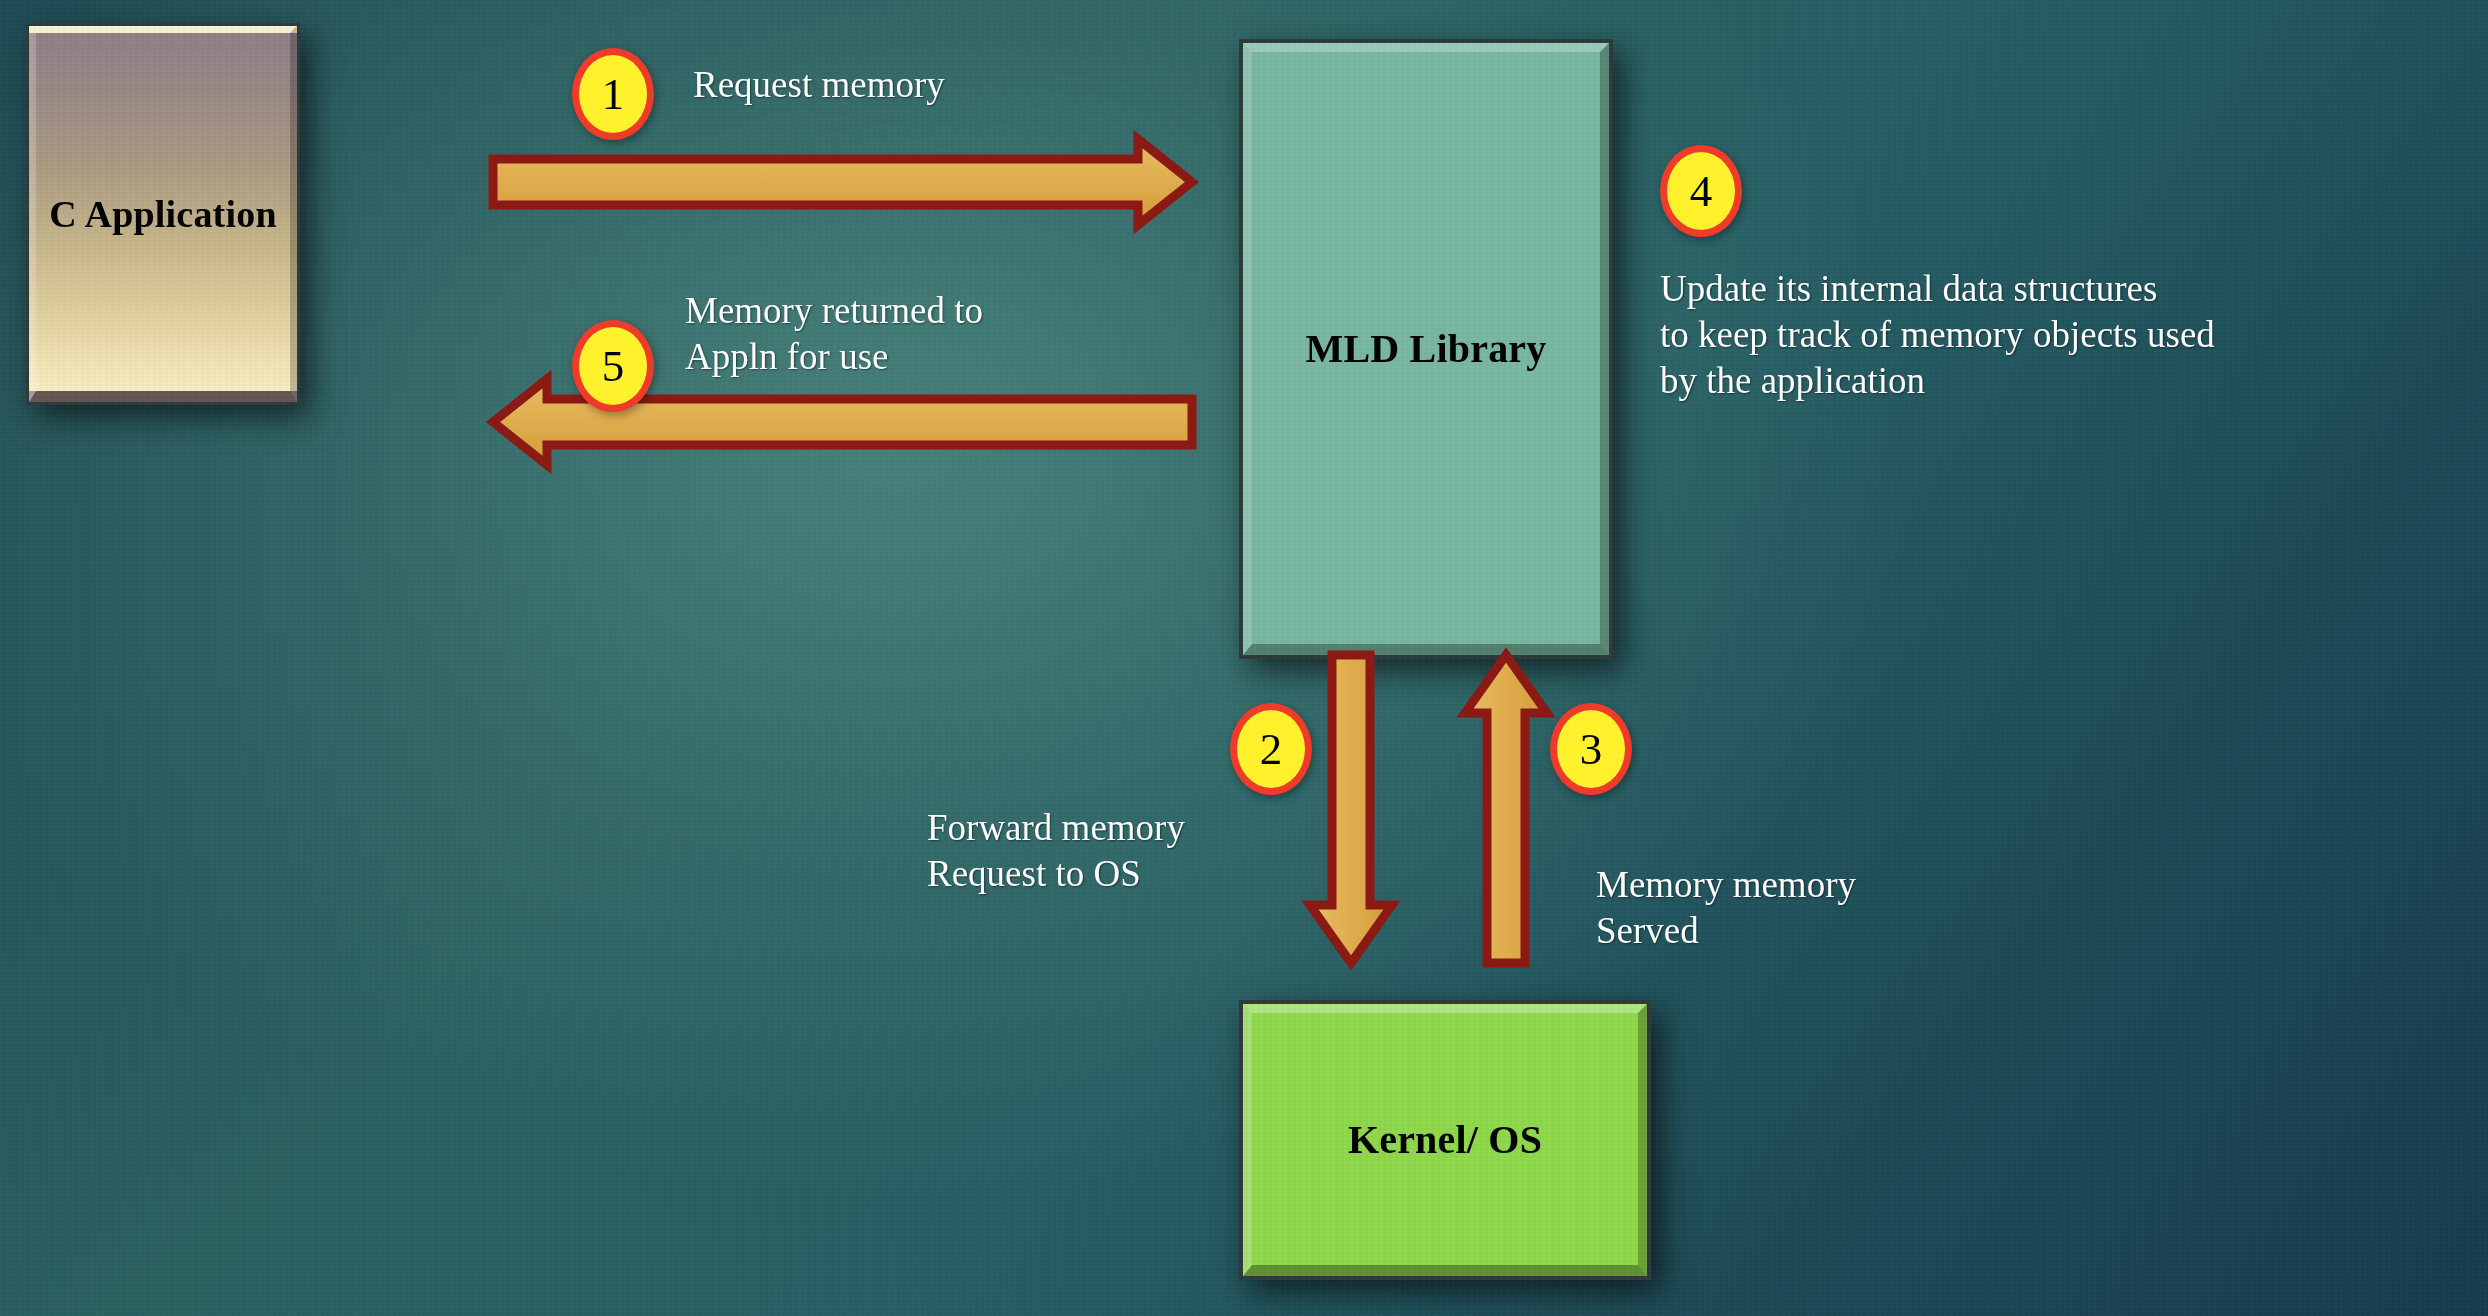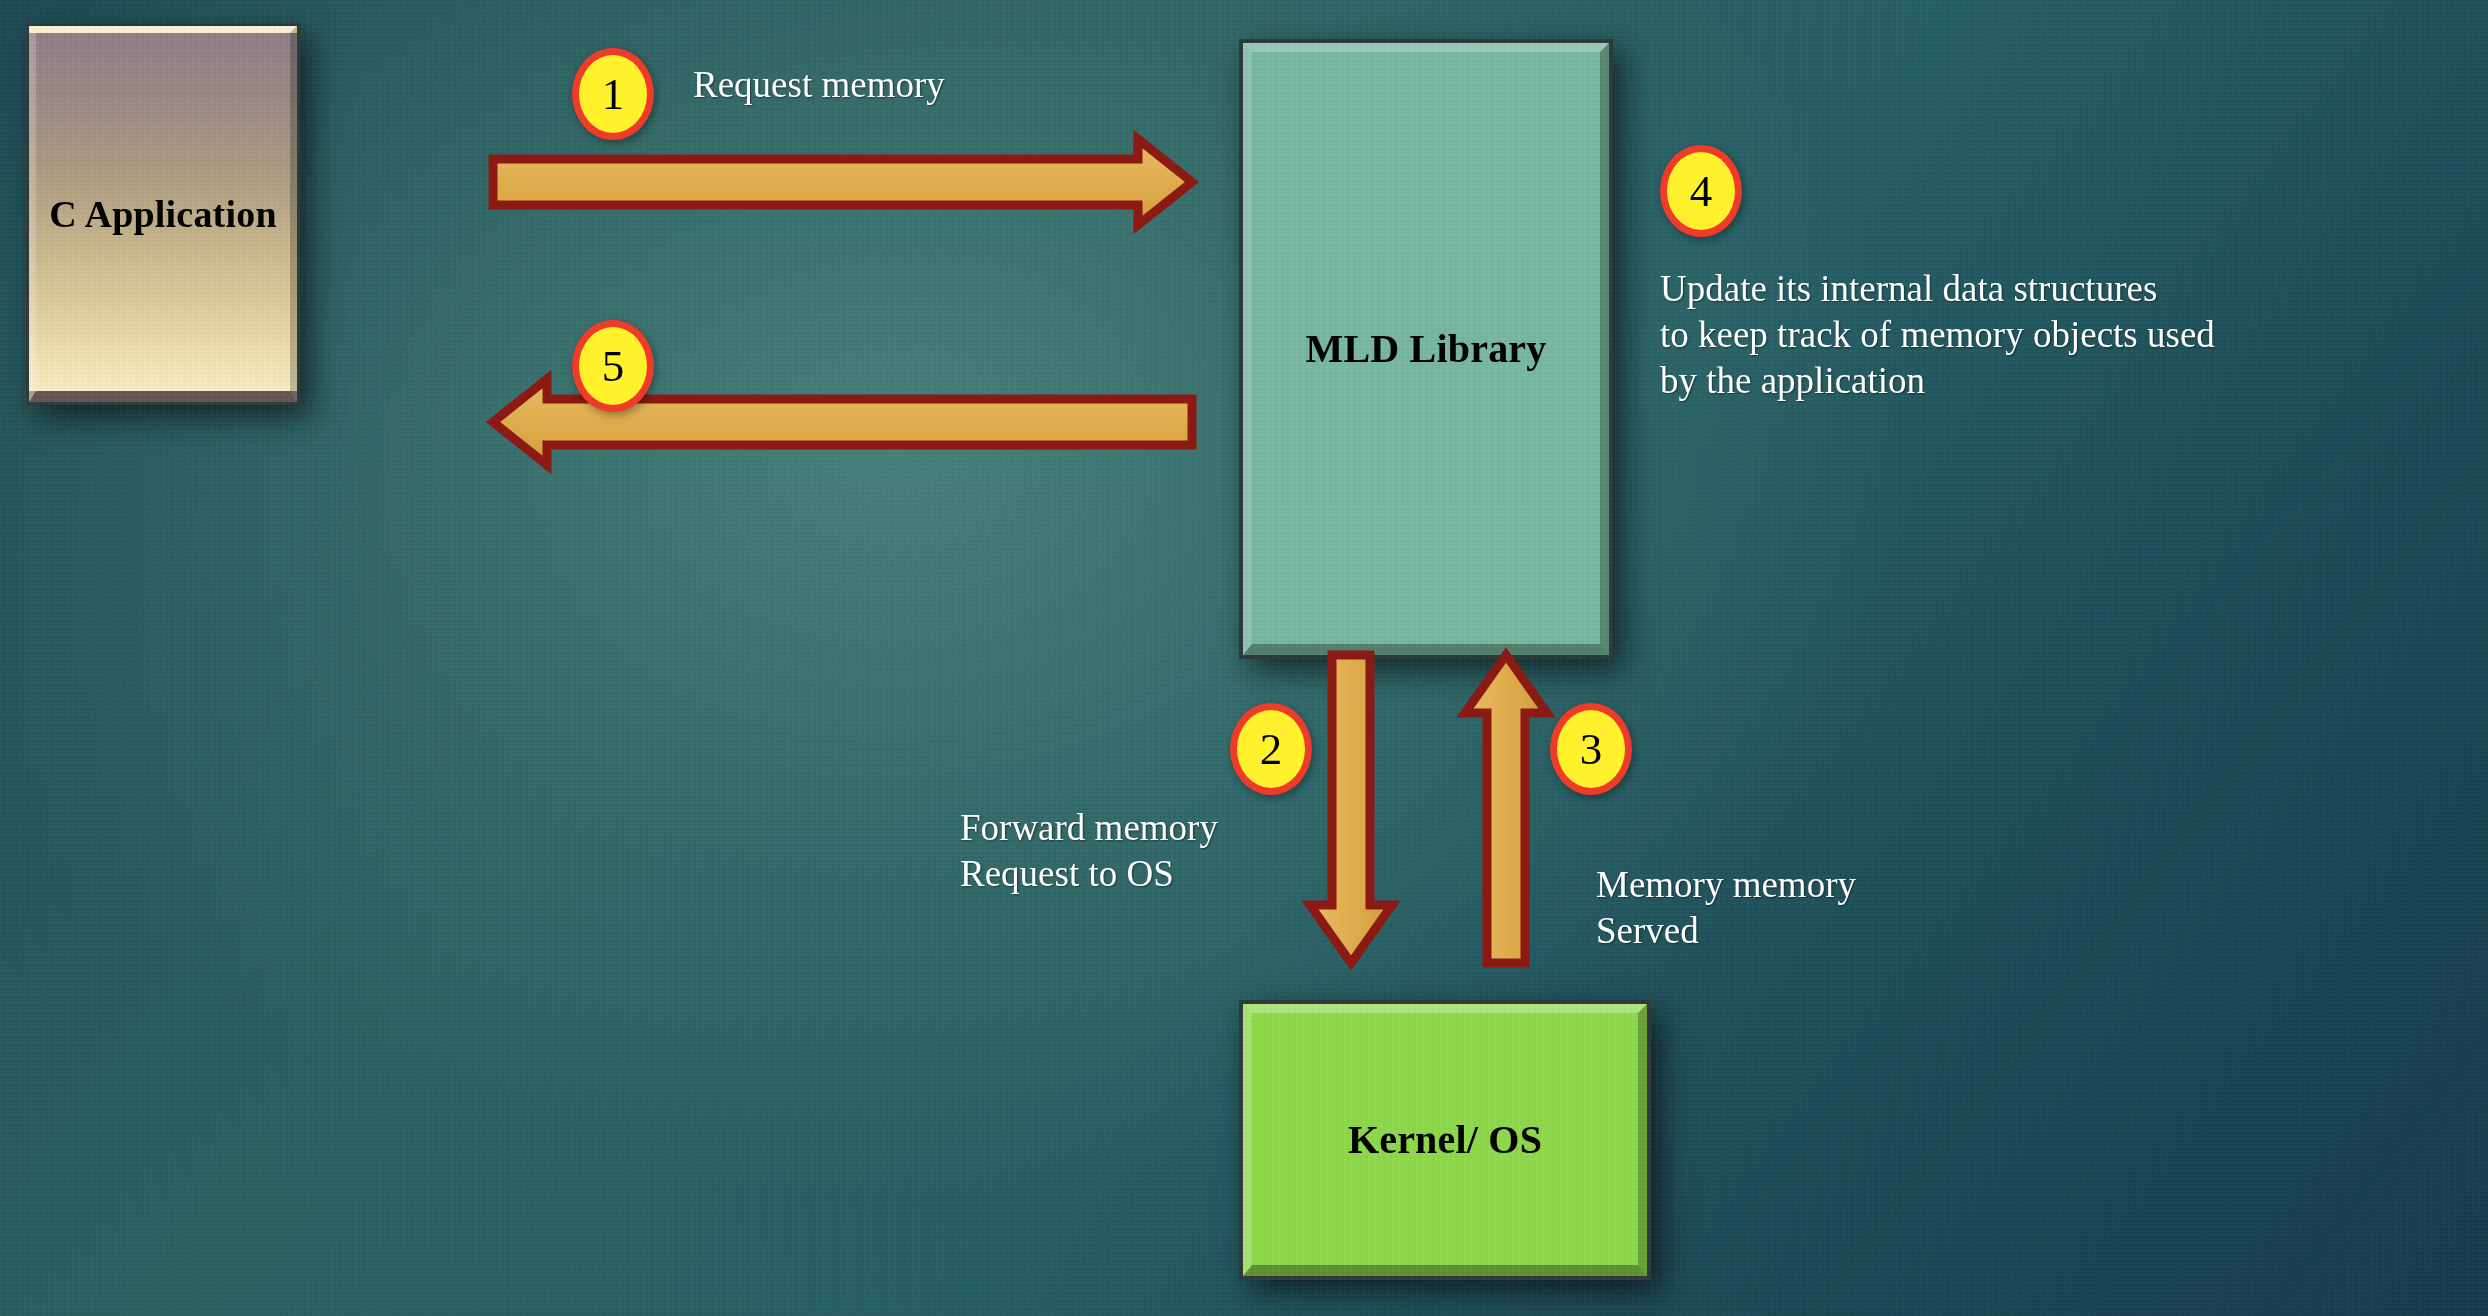--- a/index.html
+++ b/index.html
@@ -167,24 +167,26 @@
   </div>
 
   <div class="step-circle" style="left:572px; top:48px;">1</div>
   <div class="step-circle" style="left:1230px; top:703px;">2</div>
   <div class="step-circle" style="left:1550px; top:703px;">3</div>
   <div class="step-circle" style="left:1660px; top:145px;">4</div>
   <div class="step-circle" style="left:572px; top:320px;">5</div>
 
   <div class="annot" style="left:693px; top:62px;">Request memory</div>
 
-  <div class="annot" style="left:960px; top:805px;">Forward memory
+  <div class="annot" style="left:927px; top:805px;">Forward memory
 Request to OS</div>
 
   <div class="annot" style="left:1596px; top:862px;">Memory memory
 Served</div>
 
   <div class="annot" style="left:1660px; top:266px;">Update its internal data structures
 to keep track of memory objects used
 by the application</div>
 
+  <div class="annot" style="left:685px; top:288px;">Memory returned to
+Appln for use</div>
 
 </div>
 
 </body></html>

